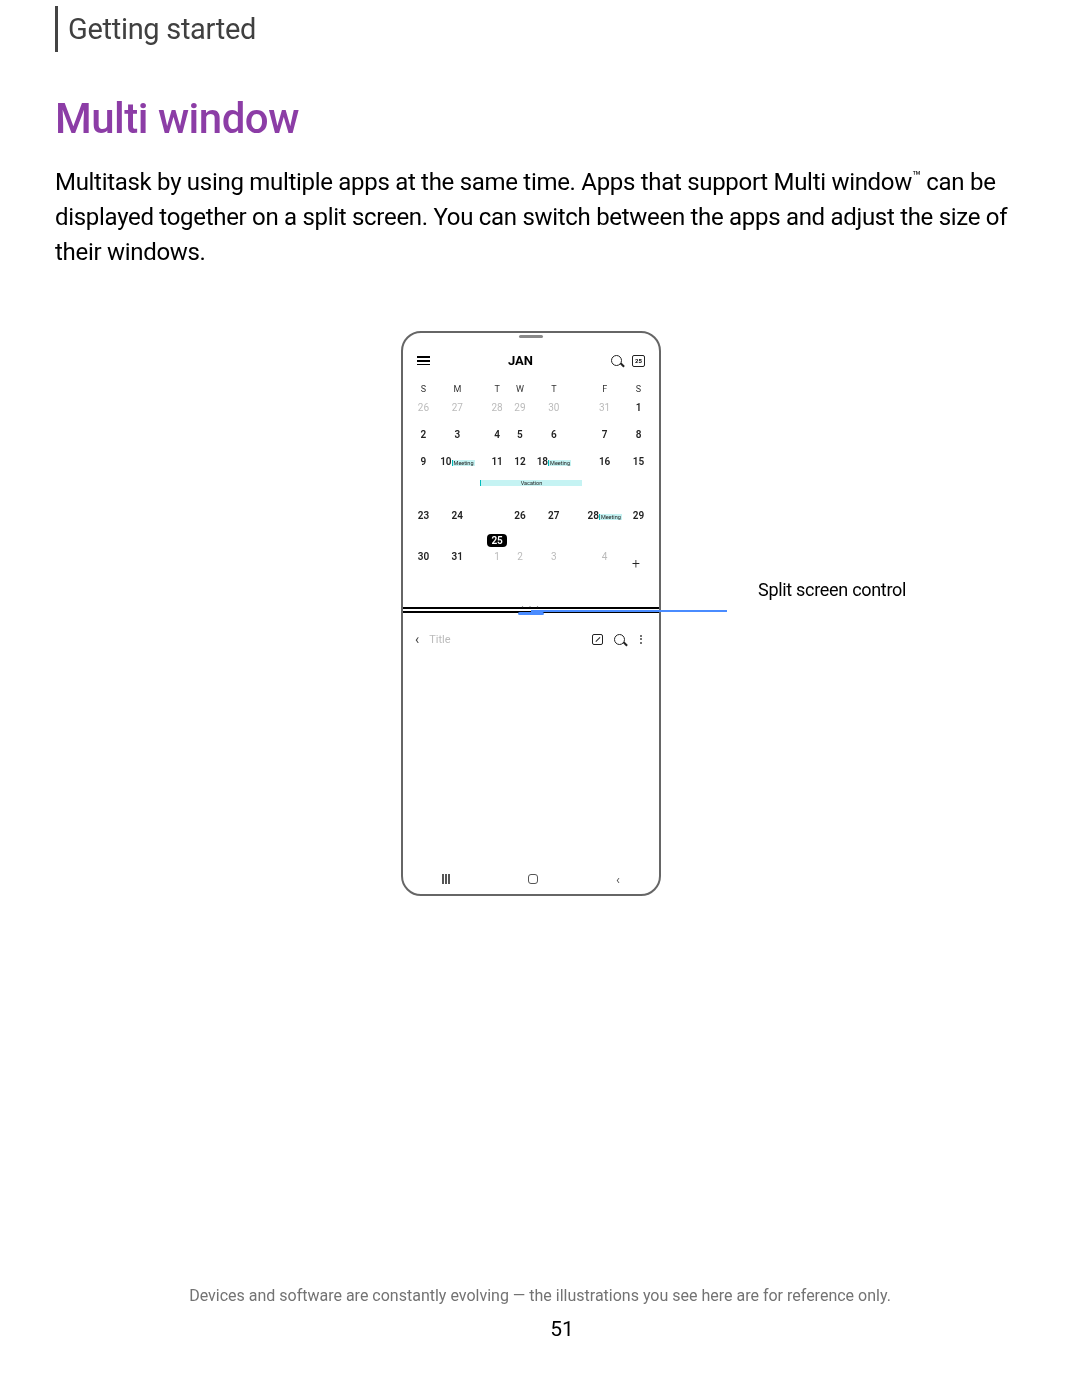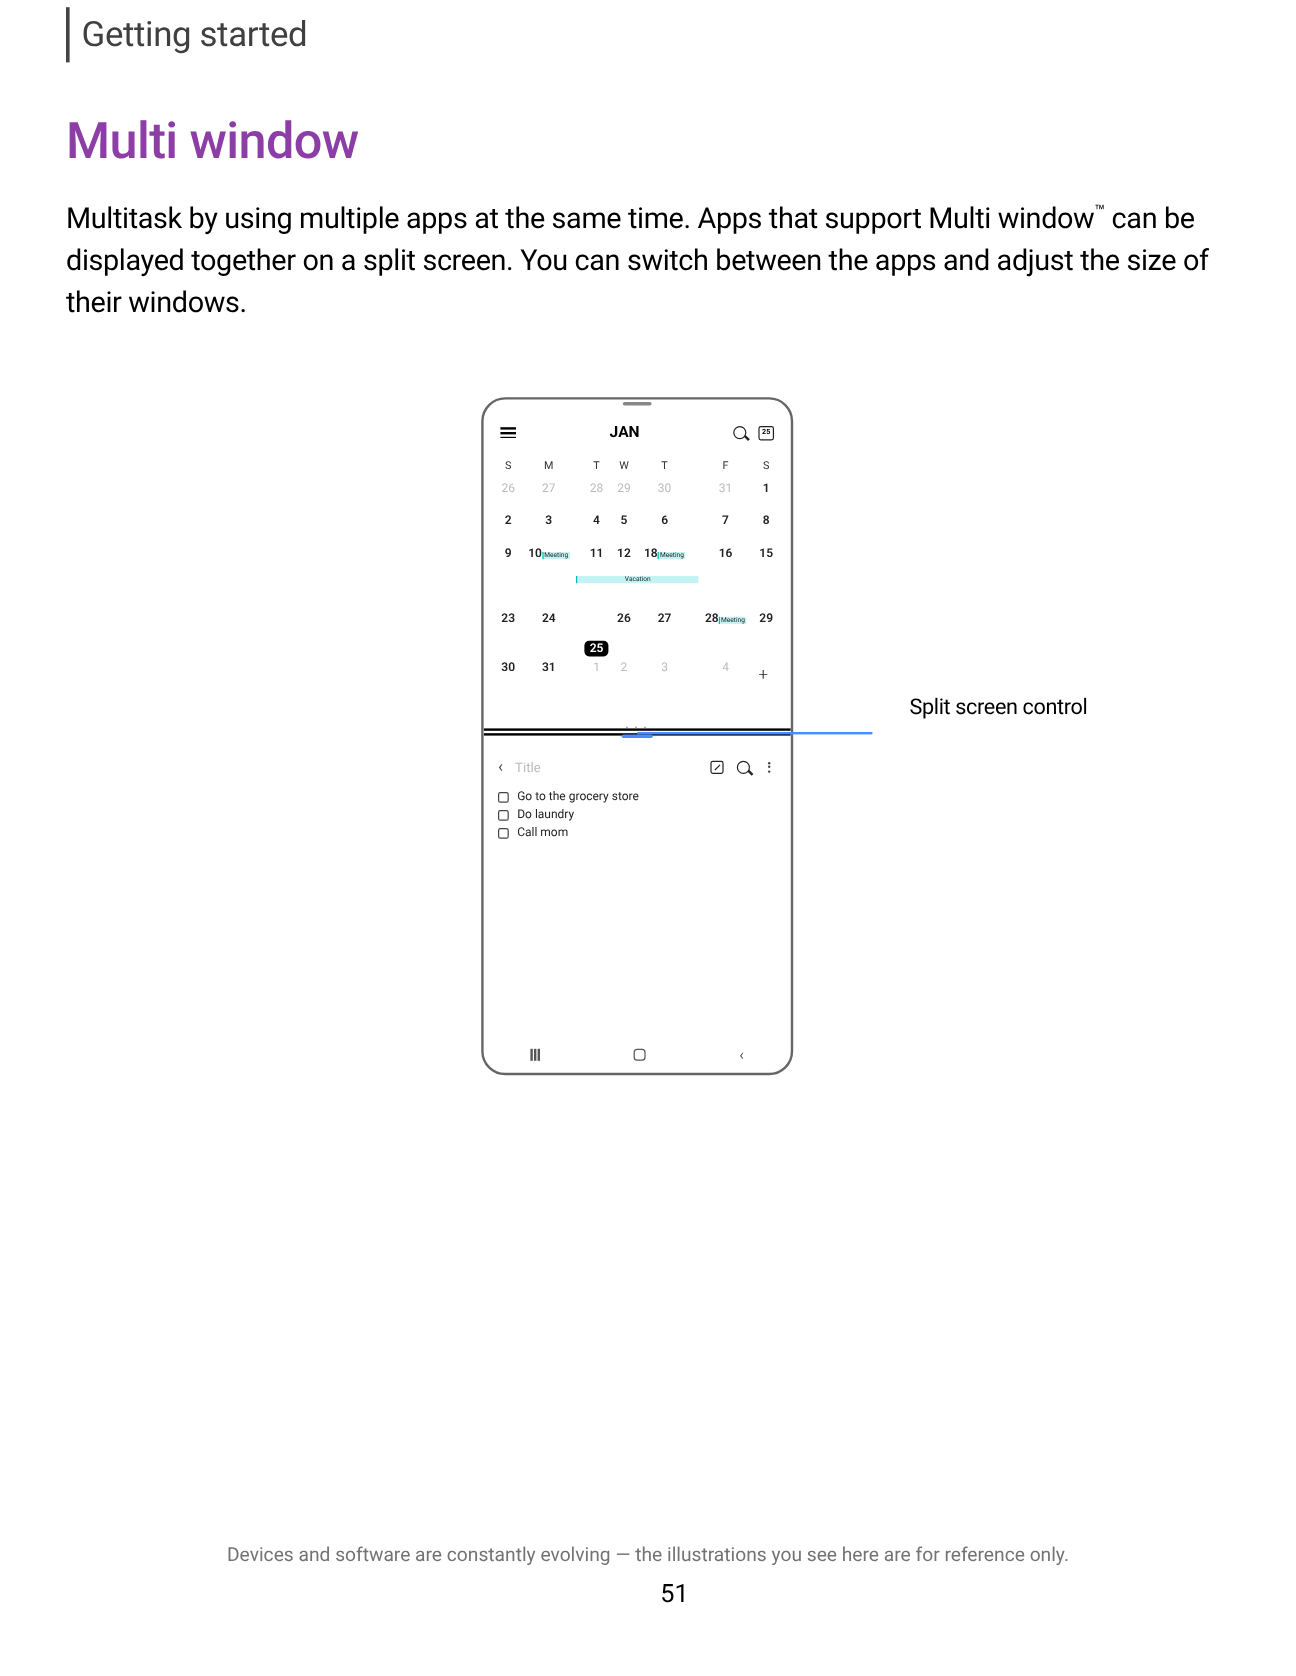--- a/index.html
+++ b/index.html
@@ -294,34 +294,20 @@
             <div class="glass"></div>
           </div>
         <div class="nicon">
             <div class="dots3">
               <span></span>
               <span></span>
               <span></span>
             </div>
           </div>
       </div>
-      <div id="notes-list">
-          <div class="note-item">
-            <div class="cbox"></div>
-            <span>Go to the grocery store</span>
-          </div>
-          <div class="note-item">
-            <div class="cbox"></div>
-            <span>Do laundry</span>
-          </div>
-          <div class="note-item">
-            <div class="cbox"></div>
-            <span>Call mom</span>
-          </div>
-        </div>
     </div>
 
     <div class="navbar">
       <div class="nv-r">
           <span></span>
           <span></span>
           <span></span>
         </div>
       <div class="nv-h"></div>
       <div class="nv-b">‹</div>

